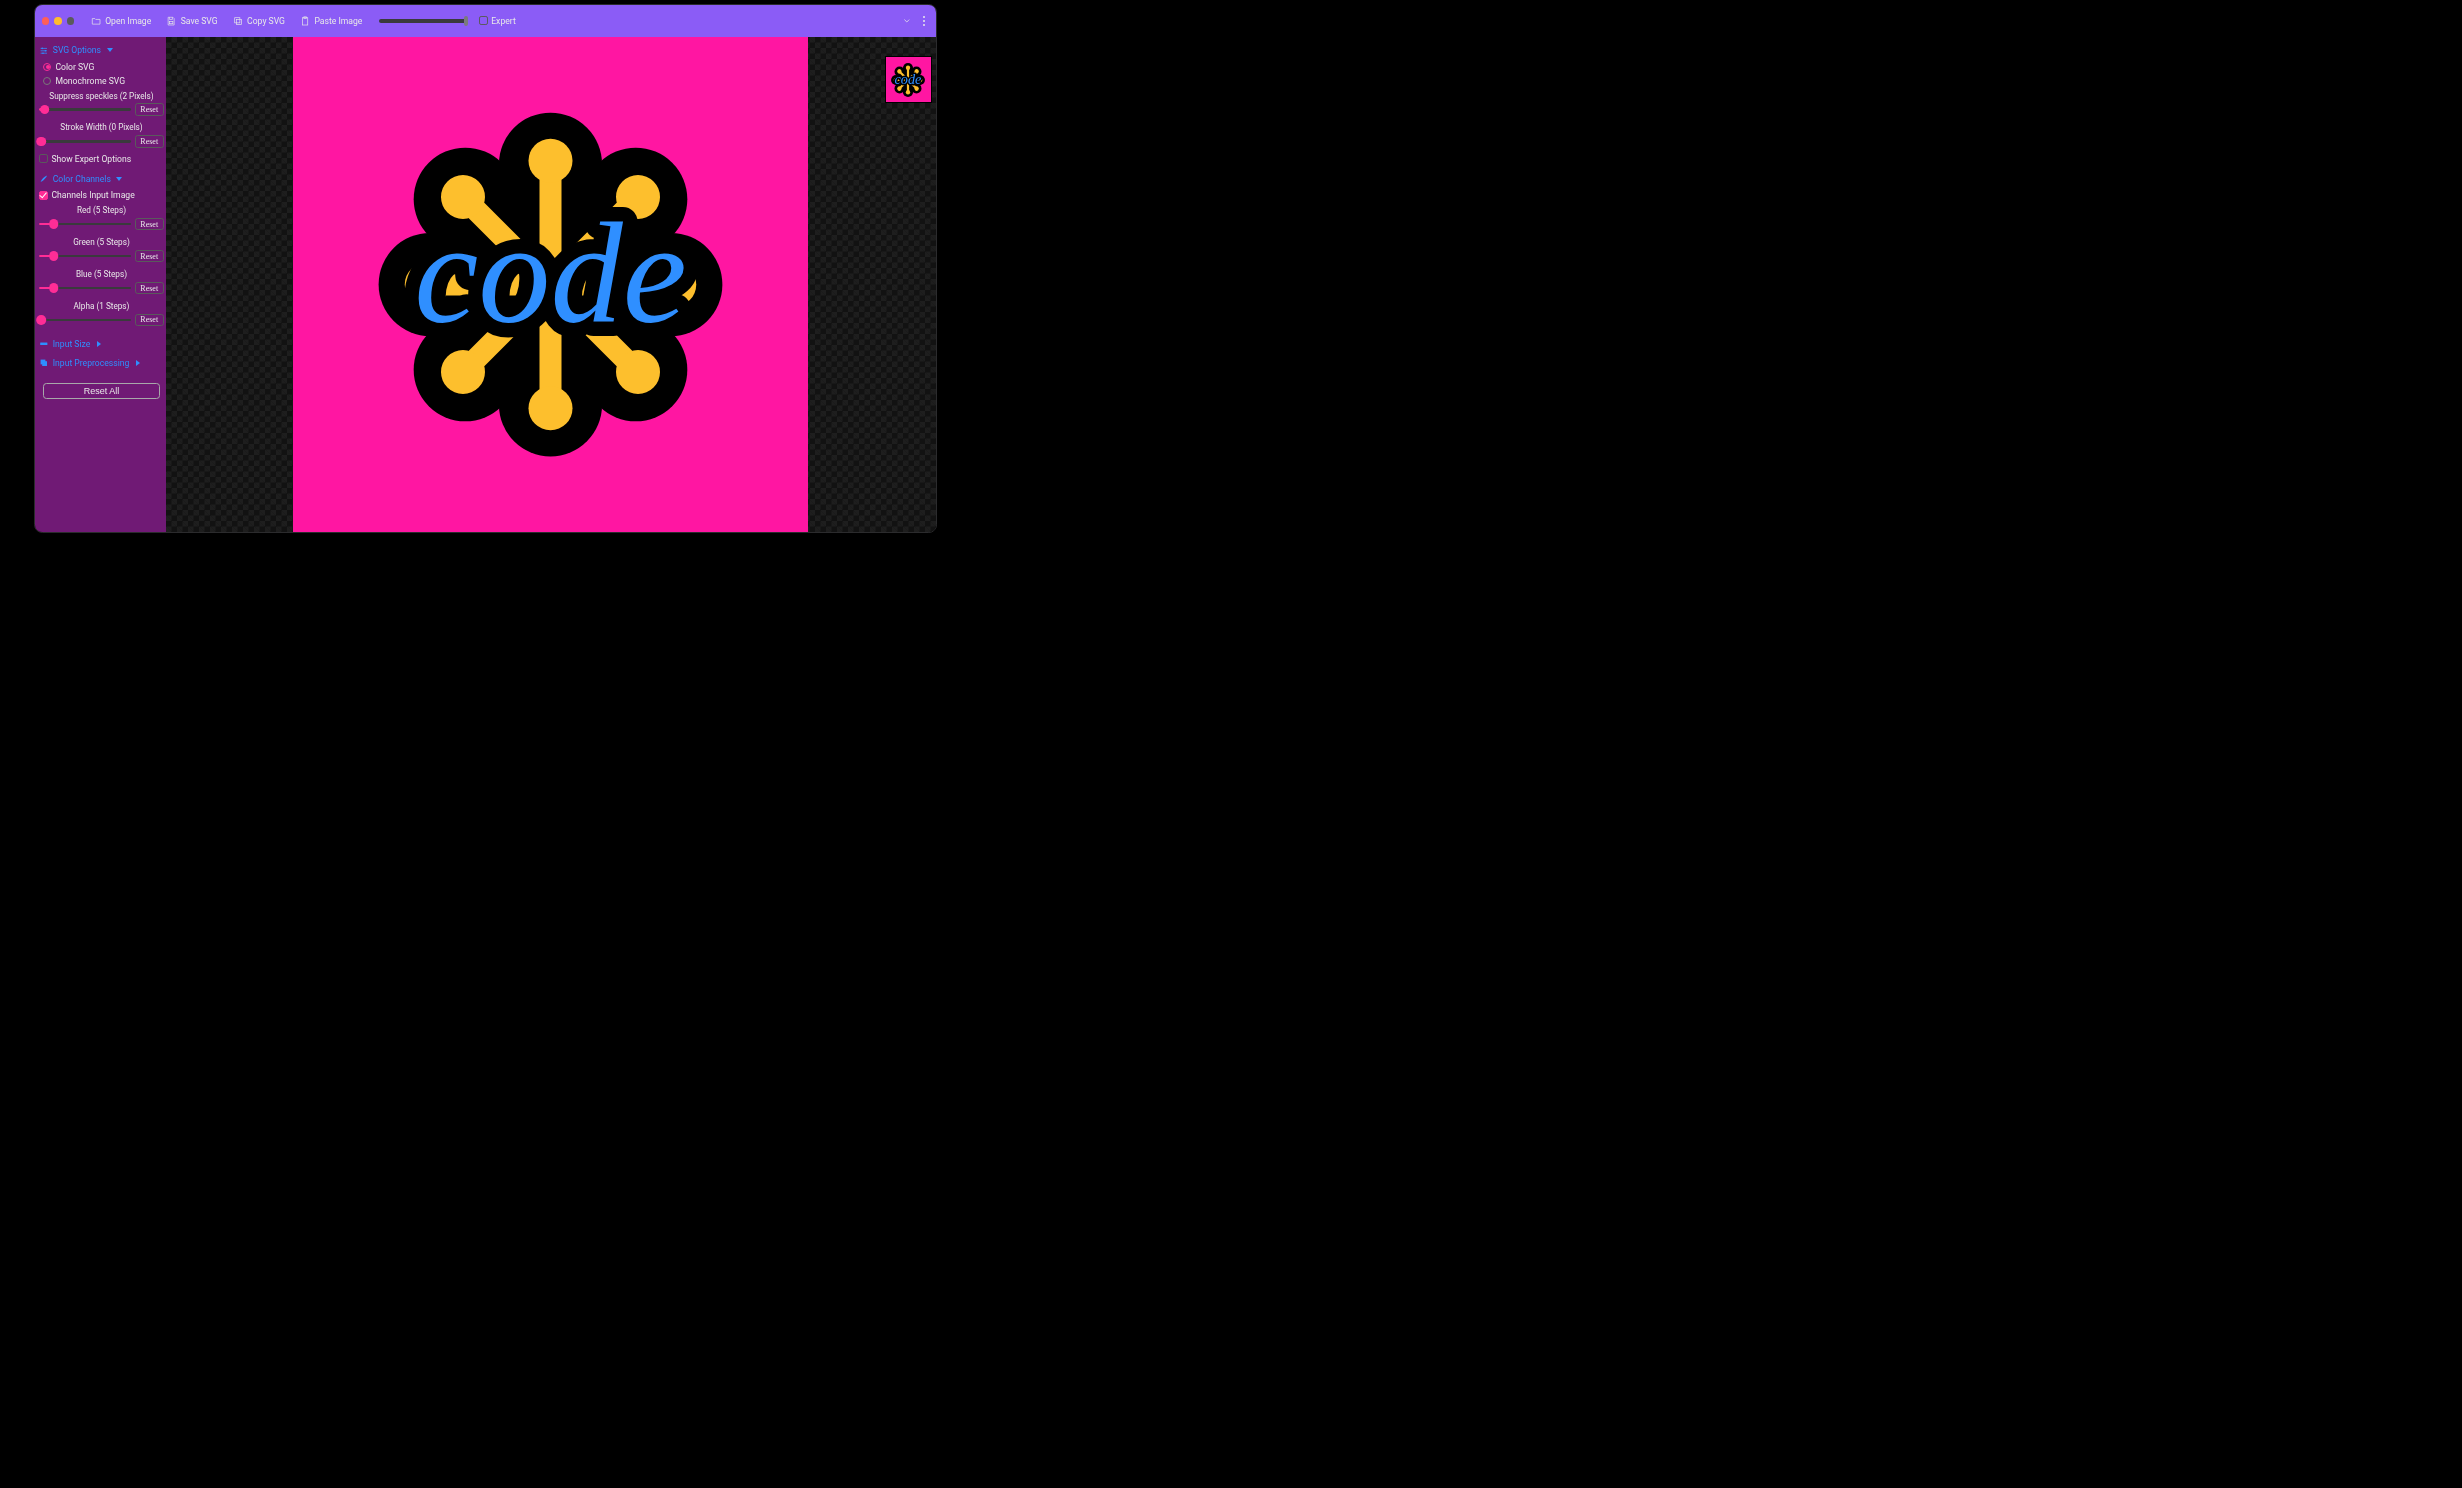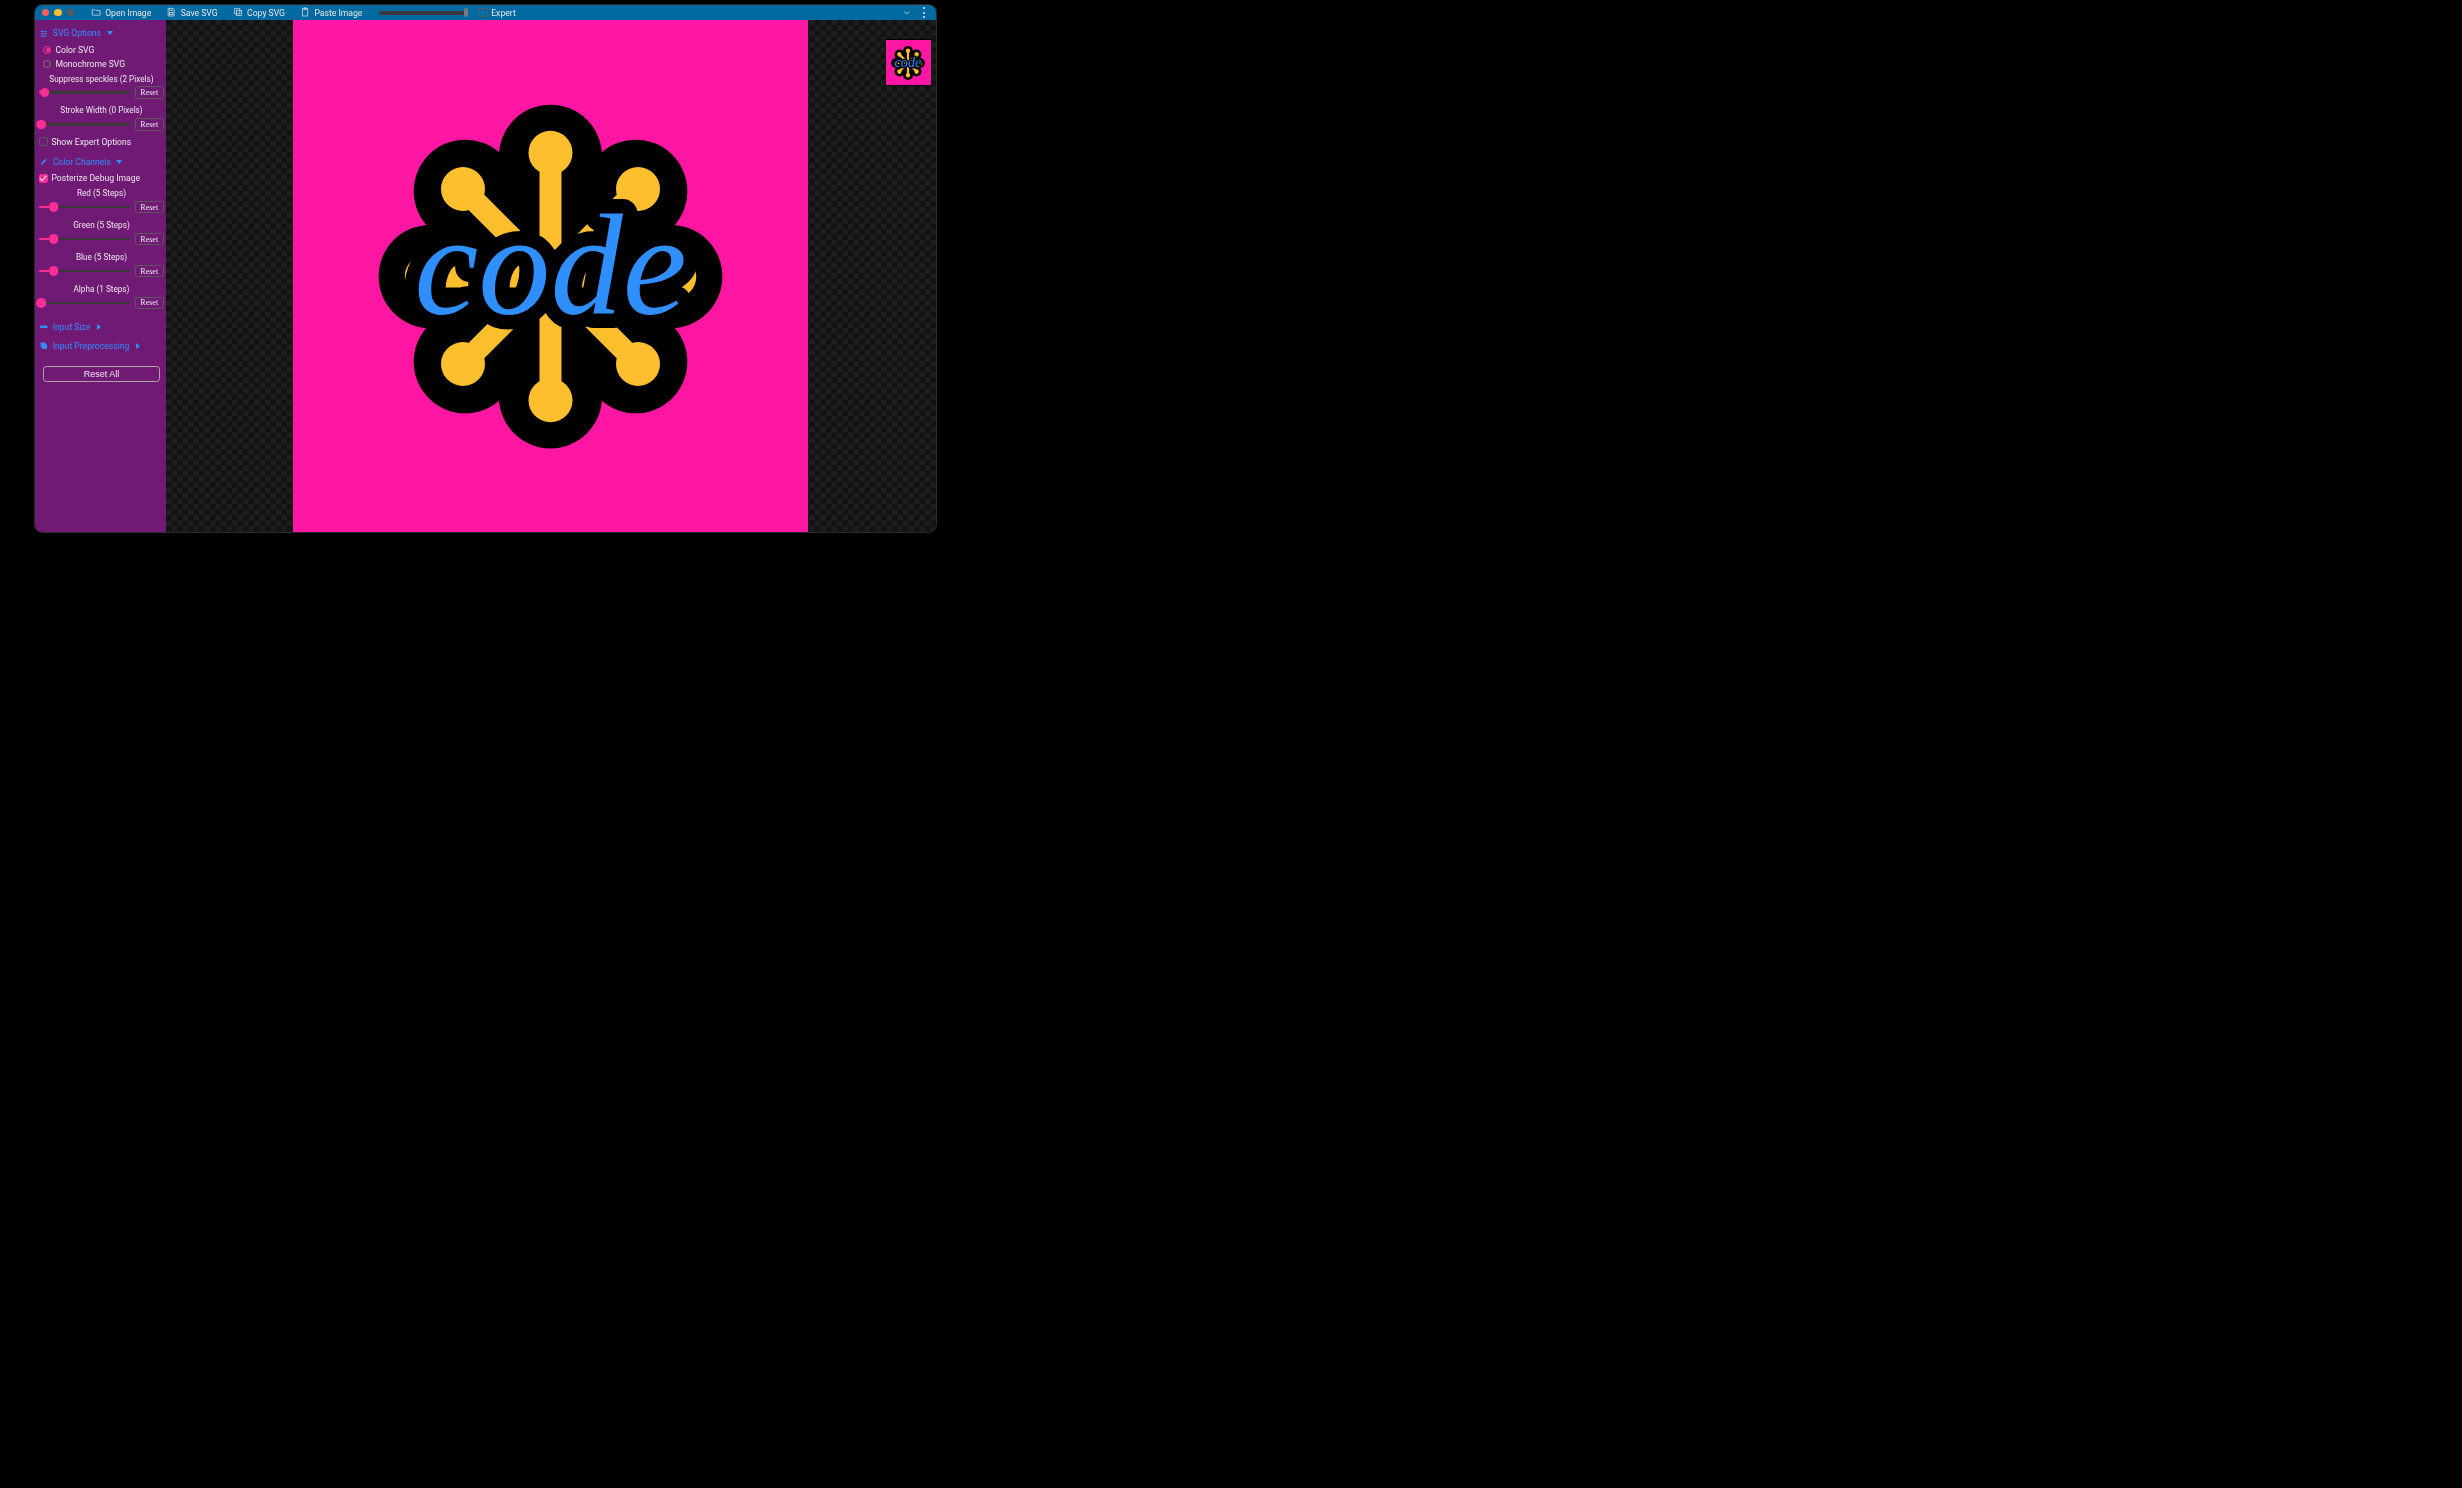--- a/index.html
+++ b/index.html
@@ -10,26 +10,26 @@
     width: 903px; height: 529px;
     background: #111113;
     border-radius: 8.2px;
     border: 0.7px solid #2b2b2d;
     overflow: hidden;
     display: flex;
     flex-direction: column;
   }
   
   .toolbar {
-    height: 15px;
+    height: 32px;
     display: flex;
     align-items: center;
     padding: 0 6.9px;
     gap: 4.1px;
-    background: #0369a1;
+    background: #8b5cf6;
     font-size: 8.6px;
     color: #e8e8e8;
   }
   .traffic { display:flex; gap:4.8px; align-items:center; margin-right:6.9px;}
   .dot { width:7.6px; height:7.6px; border-radius:50%; }
   .dot.red{background:#ff5f57;}
   .dot.yellow{background:#febc2e;}
   .dot.green{background:#5a5a5a;}
   .tbtn { display:inline-flex; align-items:center; gap:4.1px; padding:2.1px 5.5px; border-radius:2.7px; cursor:pointer; color:#e8e8e8; white-space:nowrap;}
   .tbtn svg{width:10.3px;height:10.3px;fill:none;stroke:#e8e8e8;stroke-width:1.6;}
@@ -221,21 +221,21 @@
       <div class="spacer-10"></div>
 
       <div class="section-header">
         <svg viewBox="0 0 24 24">
             <path d="M4 20c2-6 10-14 16-16-2 6-10 14-16 16z"></path>
           </svg>
         <span>Color Channels</span>
         <span class="tri"></span>
       </div>
       <div class="opt" style="padding-left:0">
-        <span class="check on"></span><span>Posterize Debug Image</span>
+        <span class="check on"></span><span>Channels Input Image</span>
       </div>
 
       <div class="label-row">Red (5 Steps)</div>
       <div class="slider-row">
         <div class="slider">
             <div class="fill" style="width:16%"></div>
             <div class="thumb" style="left:16%"></div>
           </div>
         <button class="reset-btn">Reset</button>
       </div>

